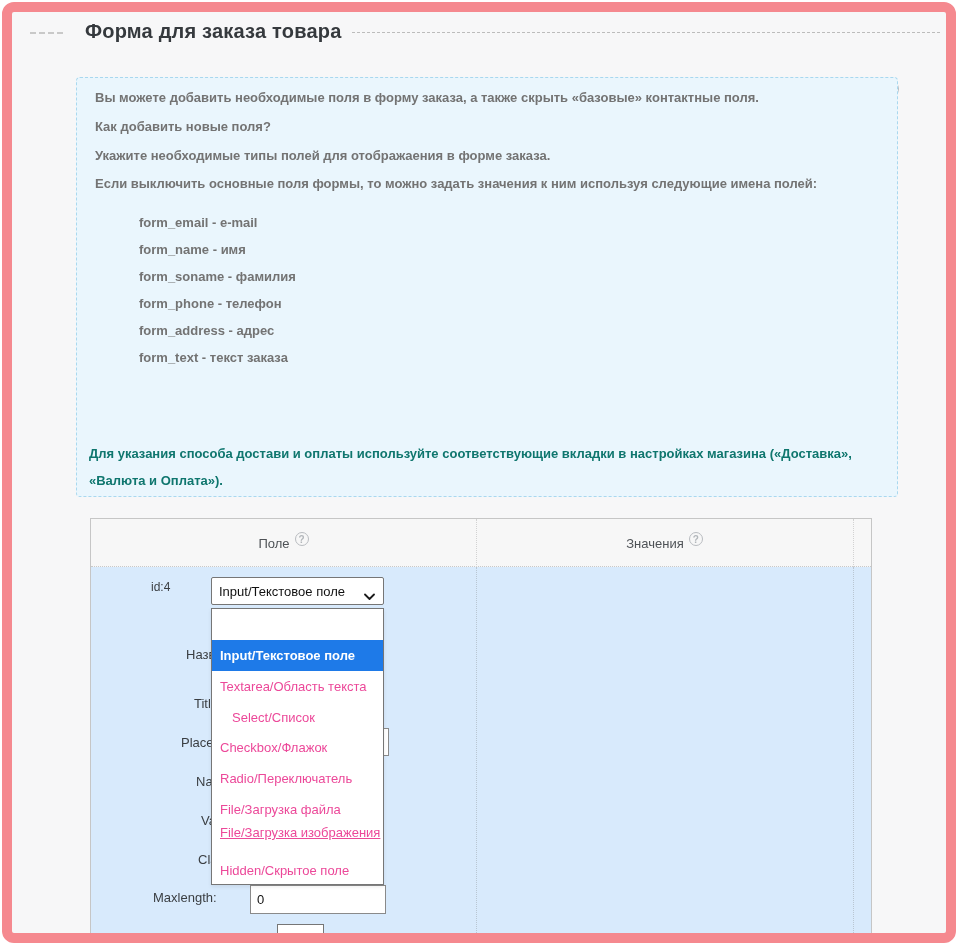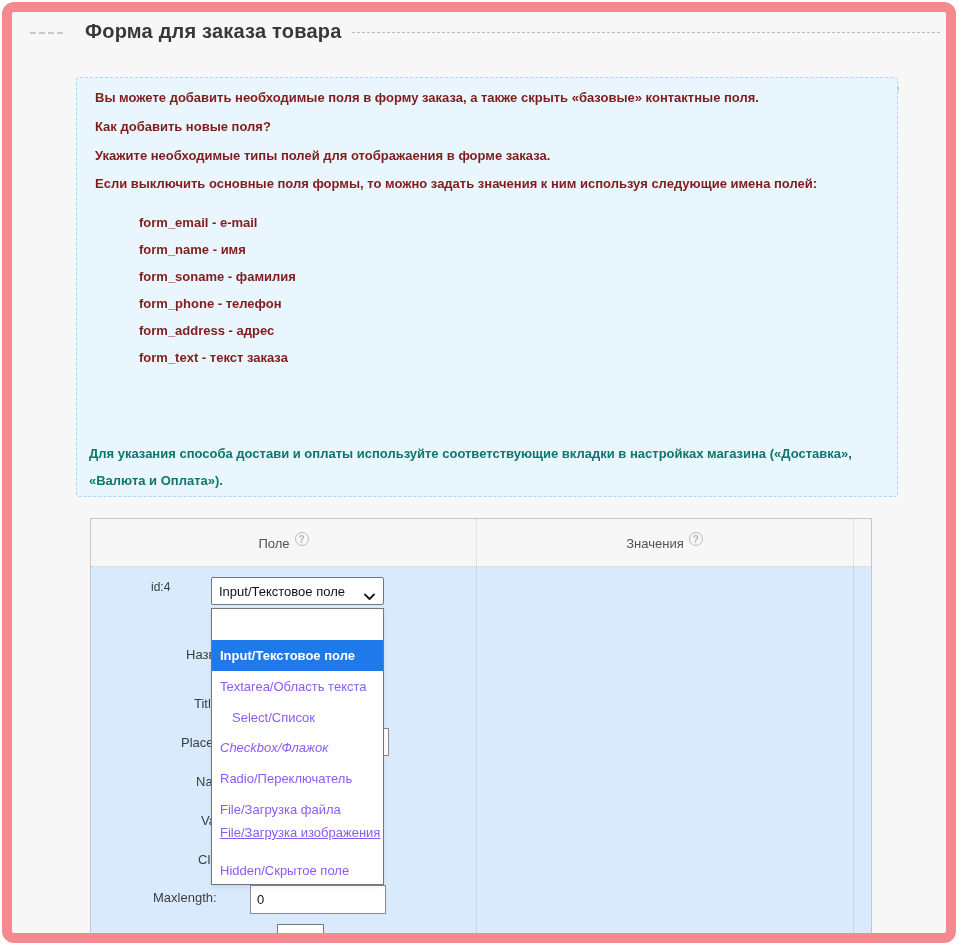--- a/index.html
+++ b/index.html
@@ -37,21 +37,21 @@
     position:absolute; left:869px; top:68px; width:18px; height:18px;
     line-height:17px; font-size:12px;
   }
   
   .info-box {
     position:absolute; left:64px; top:65px; width:822px; height:420px;
     background:#eaf6fd; border:1px dashed #a9d8ef; border-radius:4px;
   }
   .info-box .line {
     position:absolute; left:12px; white-space:nowrap;
-    font-size:13px; font-weight:600; color:#7f1d1d;padding-left:6px;
+    font-size:13px; font-weight:600; color:#737373;padding-left:6px;
   }
   .info-box .fname { left:56px; }
   .info-footer {
     position:absolute; left:12px; top:362px; width:780px;
     font-size:13px; font-weight:600; color:#0f766e; line-height:27px;
   }
   
   .ftable {
     position:absolute; left:78px; top:506px; width:782px; height:415px;
     border:1px solid #c6c6c6; border-bottom:none; overflow:hidden;
@@ -101,24 +101,24 @@
     font-size:13px; color:#111; padding:0 6px; outline:none;
   }
   .dropdown {
     position:absolute; left:120px; top:89px; width:173px; height:277px;
     background:#ffffff; border:1px solid #767676; z-index:10;
     box-shadow:0 2px 4px rgba(0,0,0,.08);
   }
   .opt {
     position:absolute; left:0; width:100%; height:31px;
     display:flex; align-items:center; padding-left:8px;
-    font-size:13px; color:#8b5cf6; white-space:nowrap; cursor:default;
+    font-size:13px; color:#ec4899; white-space:nowrap; cursor:default;
   }
   .opt.selected { background:#1e7ae8; color:#ffffff; font-weight:600; }
-  .o0{top:0;} .o1{top:31px;} .o2{top:62px;} .o3{top:93px;margin-left:12px;} .o4{top:123px;font-style:italic;}
+  .o0{top:0;} .o1{top:31px;} .o2{top:62px;} .o3{top:93px;margin-left:12px;} .o4{top:123px;}
   .o5{top:154px;} .o6{top:185px;} .o7{top:208px;text-decoration:underline;} .o8{top:246px;}
   .cropped-btn {
     position:absolute; left:186px; top:405px; width:47px; height:24px;
     background:#fff; border:1px solid #767676; z-index:2;
   }
 </style>
 </head>
 <body>
 
 <div class="frame">

